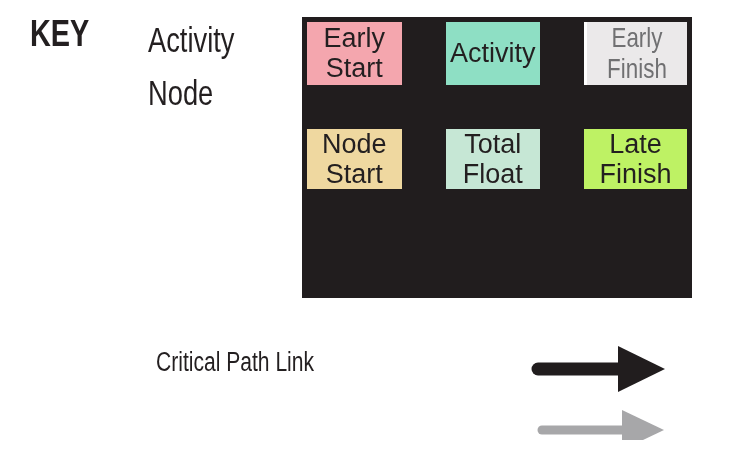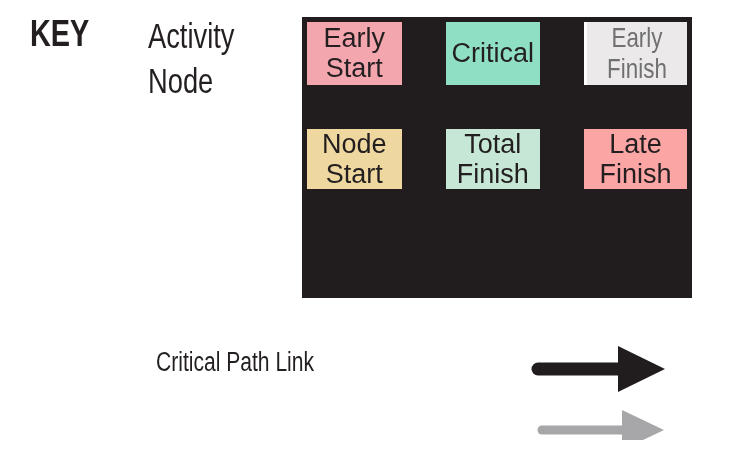--- a/index.html
+++ b/index.html
@@ -10,21 +10,21 @@
   
   .cond{display:inline-block;transform:scaleX(.78);transform-origin:0 0;white-space:nowrap;}
   .cond-c{display:inline-block;transform:scaleX(.8);transform-origin:50% 50%;white-space:nowrap;}
 
   .key-heading{
     position:absolute;left:30px;top:13px;
     font-size:37px;font-weight:700;letter-spacing:0;
   }
   .node-caption{
     position:absolute;left:148px;top:13px;width:150px;
-    font-size:35px;line-height:45px;
+    font-size:35px;line-height:53px;
   }
   .node-caption .cond{white-space:normal;width:135px;}
 
   .node{
     position:absolute;left:302px;top:17px;width:390px;height:281px;
     box-sizing:border-box;border:5px solid #211d1e;background:#211d1e;
     display:grid;grid-template-columns:repeat(3,1fr);grid-template-rows:1fr 1fr 1fr;
     grid-gap:4px;
     gap:44px;
   }
@@ -51,32 +51,32 @@
 
   <div class="key-heading"><span class="cond">KEY</span></div>
 
   <div class="node-caption"><span class="cond">Activity Node</span></div>
 
   <div class="node">
     <div class="cell" style="background-color: rgb(244, 166, 174);">
       <span>Early Start</span>
     </div>
     <div class="cell" style="background-color: rgb(142, 223, 196);">
-      <span>Critical</span>
+      <span>Activity</span>
     </div>
     <div class="cell cell-early-finish" style="background-color: rgb(235, 233, 234);">
       <span class="cond-c" style="width: 92px; white-space: normal; color: rgb(112, 112, 114);">Early Finish</span>
     </div>
     <div class="cell" style="background-color: rgb(239, 216, 160);">
       <span>Node Start</span>
     </div>
     <div class="cell" style="background-color: rgb(198, 231, 213);">
-      <span>Total Finish</span>
+      <span>Total Float</span>
     </div>
-    <div class="cell" style="background-color: #fca5a5;">
+    <div class="cell" style="background-color: #bef264;">
       <span>Late Finish</span>
     </div>
   </div>
 
   <div class="legend-label legend-label-critical"><span class="cond">Critical Path Link</span></div>
 
   <svg class="arrow arrow-critical" width="140" height="56" viewBox="0 0 140 56">
     <line x1="10" y1="28" x2="94" y2="28" stroke-width="13" stroke-linecap="round" style="stroke: rgb(33, 29, 30);"></line>
     <polygon points="90,5 90,51 137,28" style="fill: rgb(33, 29, 30);"></polygon>
   </svg>

